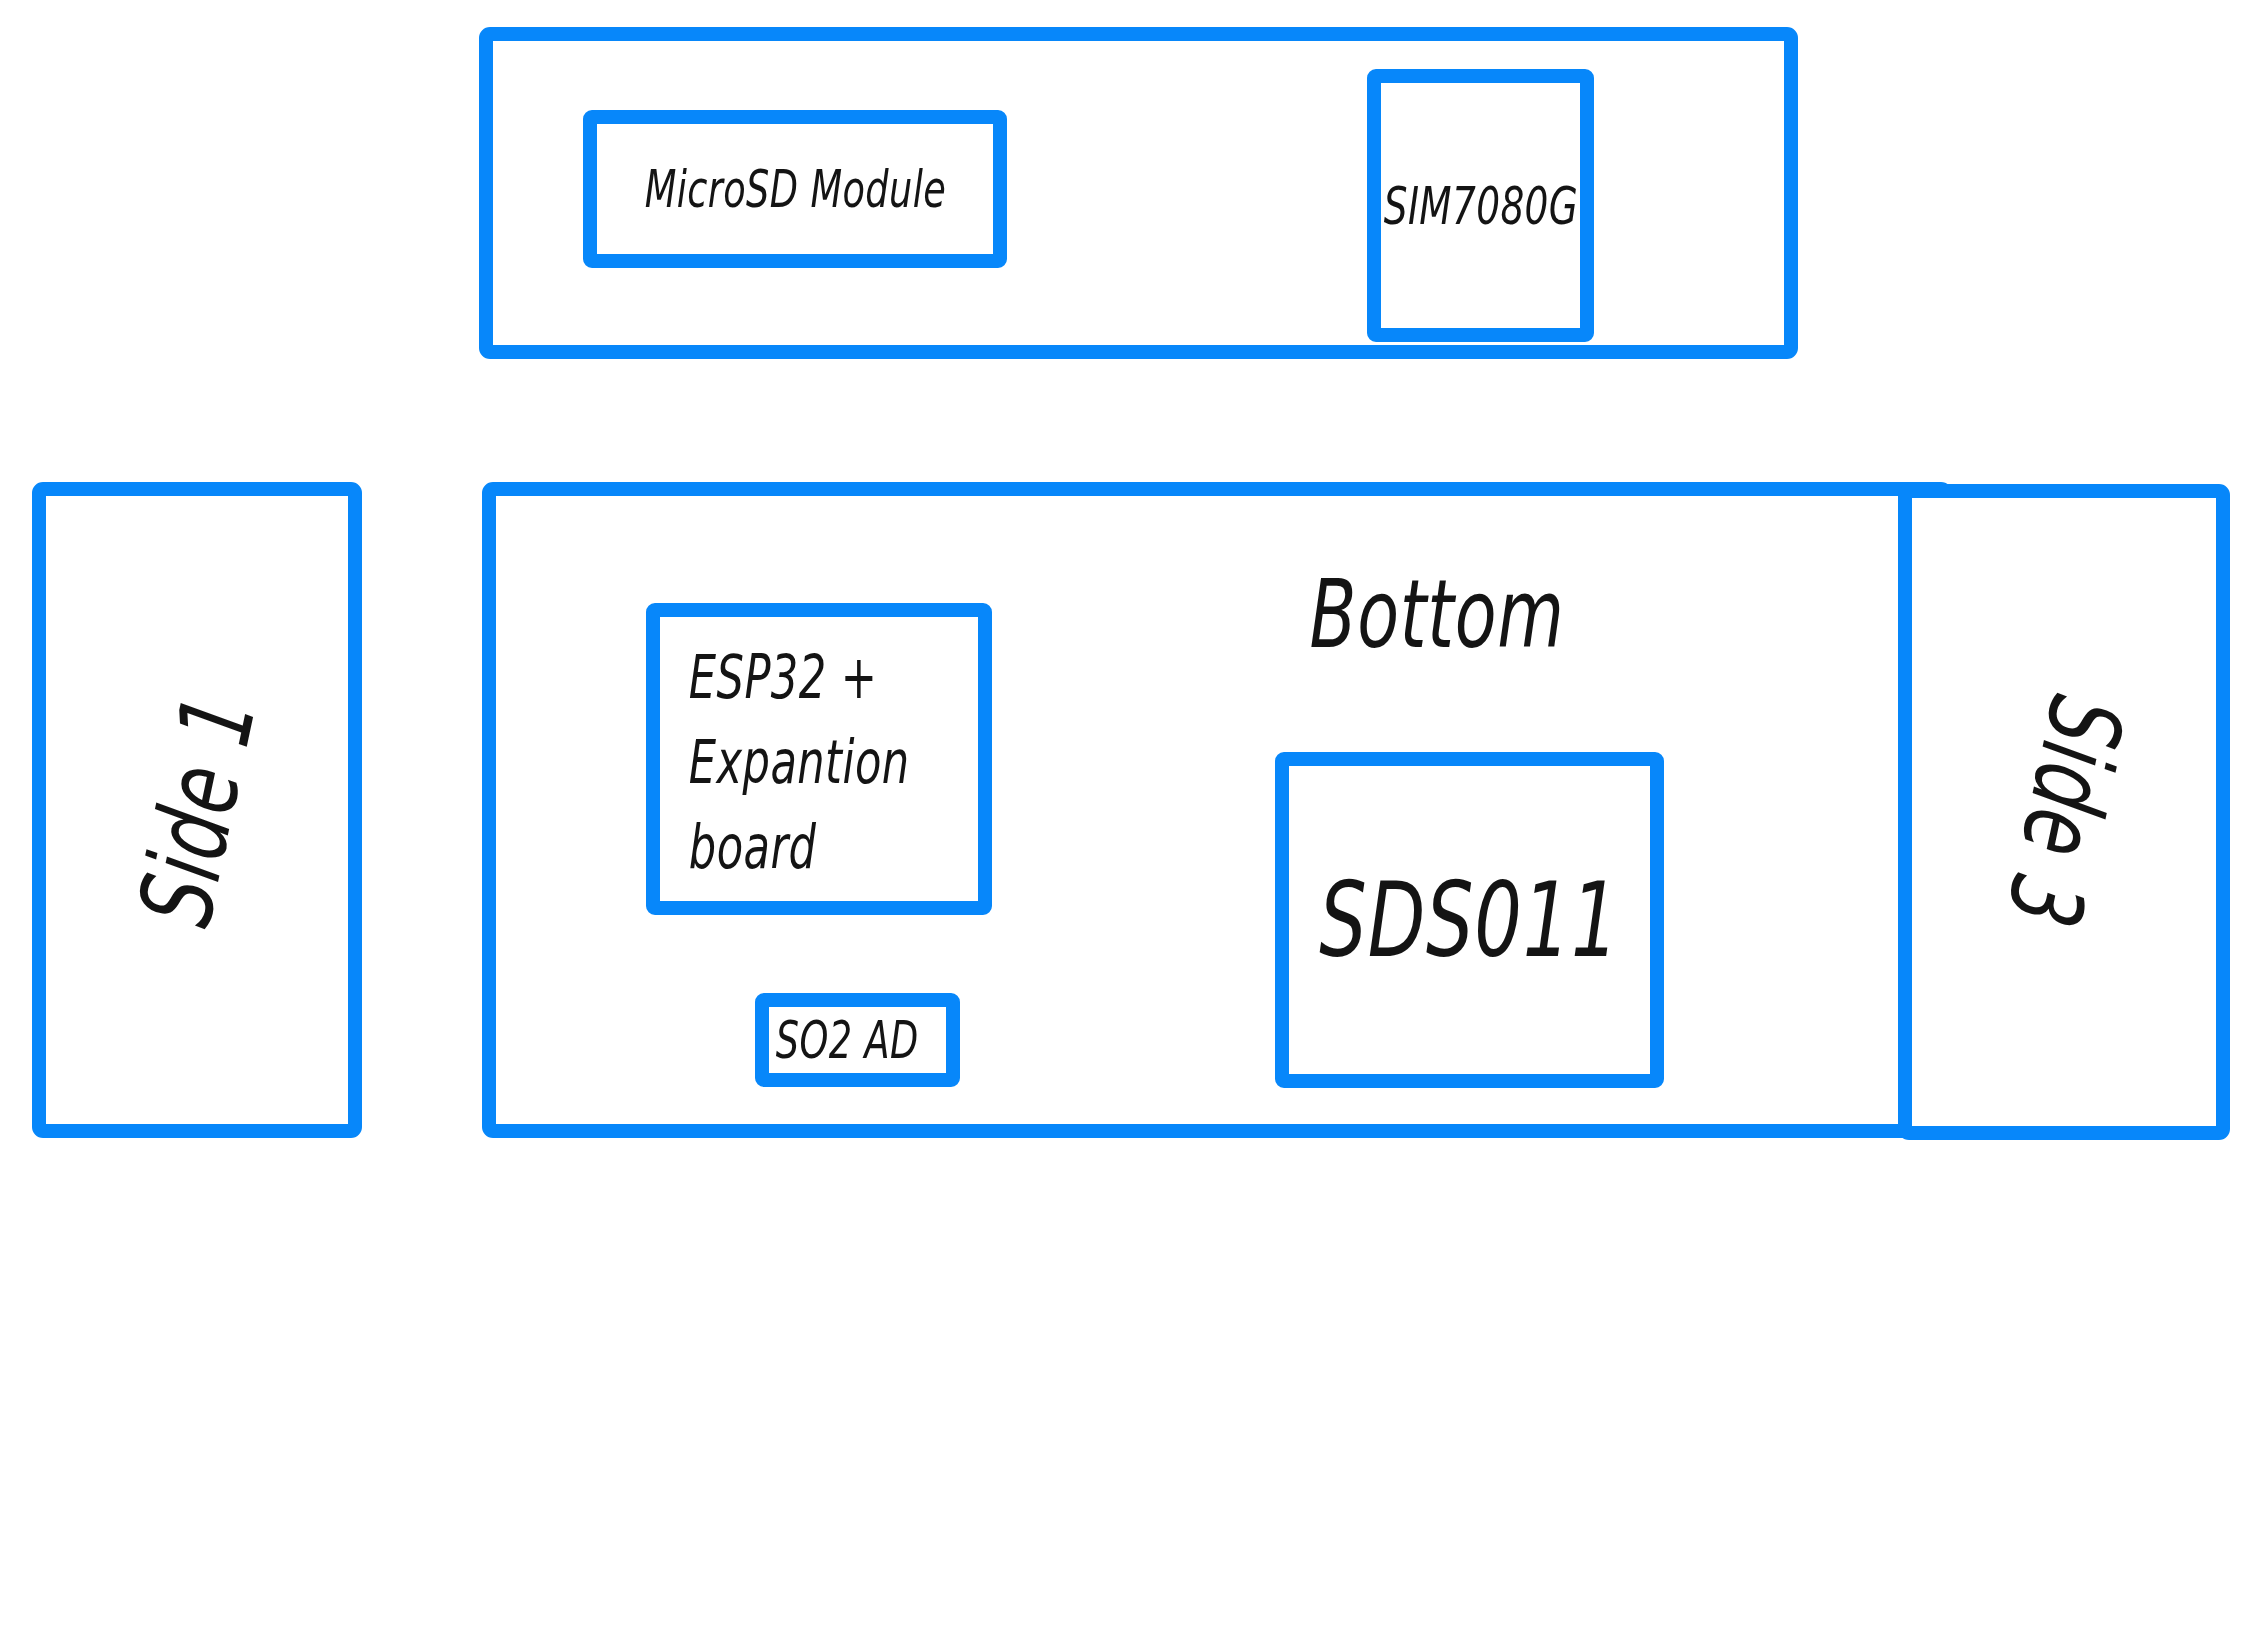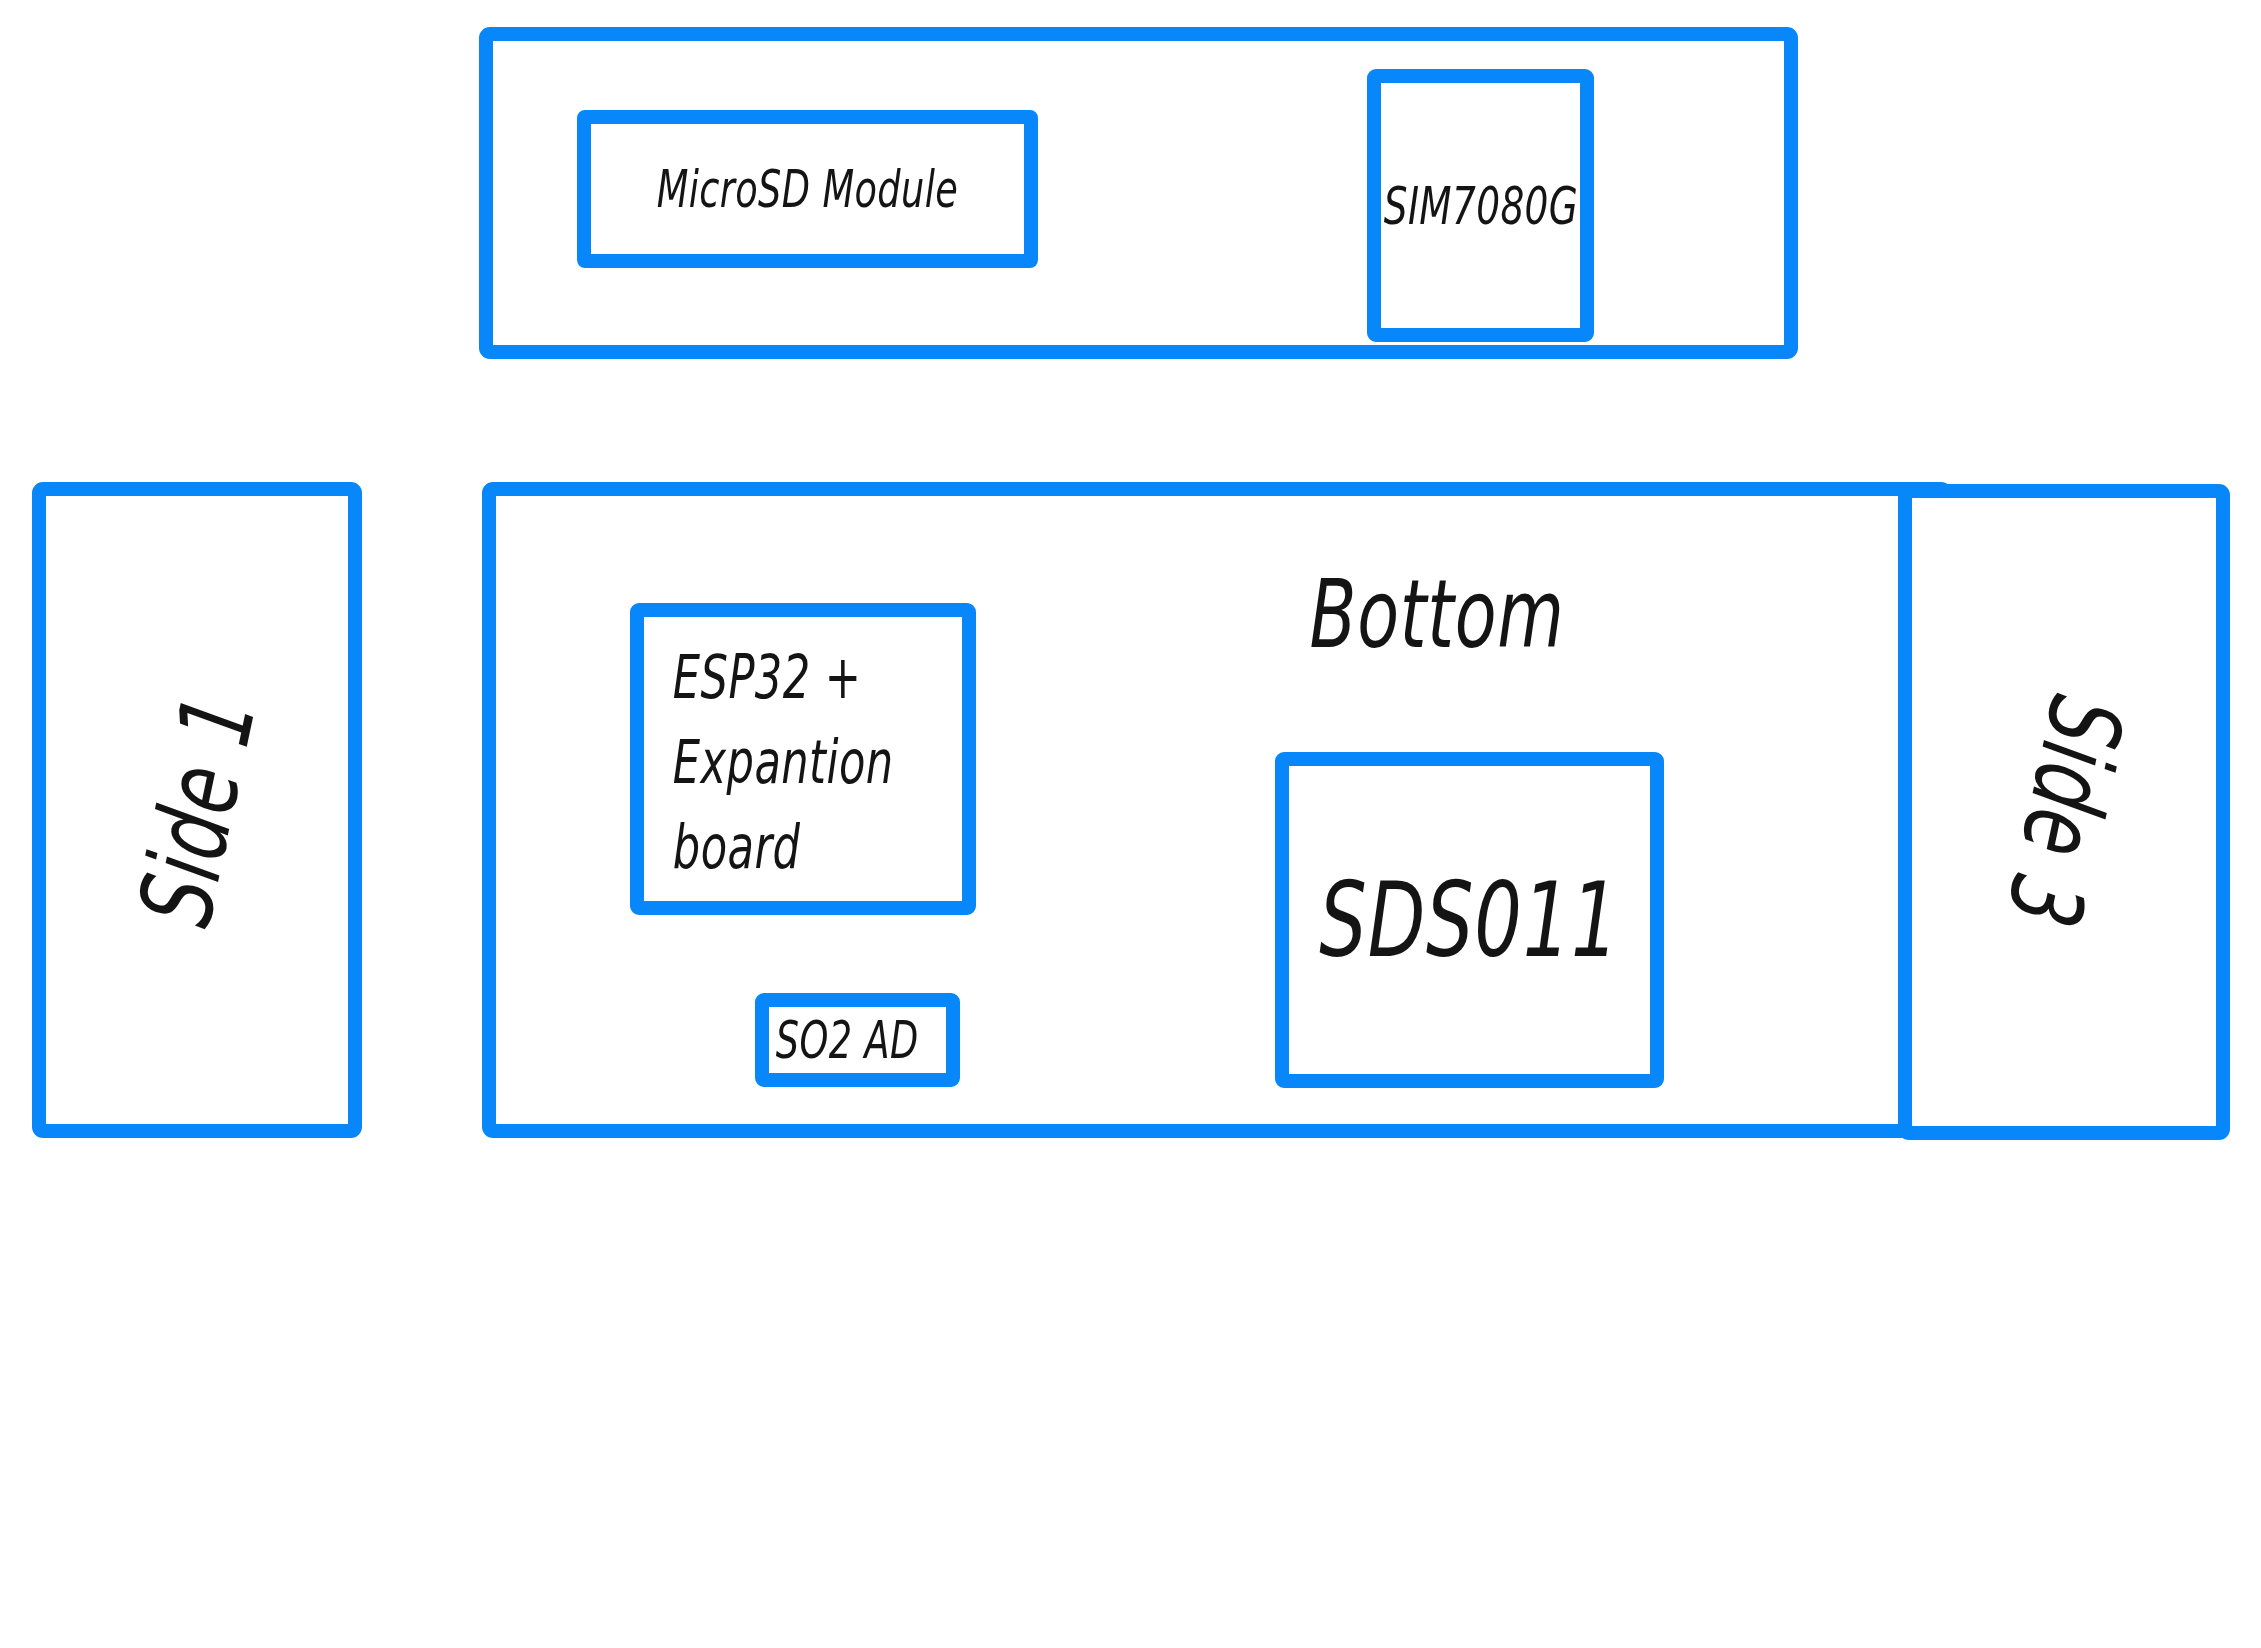--- a/index.html
+++ b/index.html
@@ -48,34 +48,34 @@
   }
   .fill-center{
     position:absolute;
     inset:0;
     display:flex;
     align-items:center;
     justify-content:center;
   }
   
   #panel-side2{left:479px;top:27px;width:1319px;height:332px;}
-  #comp-microsd{left:84px;top:69px;width:461px;height:158px;border-radius:8px;}
+  #comp-microsd{left:90px;top:69px;width:424px;height:158px;}
   #comp-microsd .cad{font-size:51px;}
   #label-side2{left:543px;top:63px;width:389px;height:163px;}
   #label-side2 .cad{font-size:101px;}
   #comp-sim7080g{left:874px;top:28px;width:227px;height:273px;}
   #comp-sim7080g .cad{font-size:52px;}
   
   #panel-side1{left:32px;top:482px;width:330px;height:656px;}
   #label-side1 .cad{font-size:101px;transform:rotate(-78deg) scaleX(0.72);}
   
   #panel-bottom{left:482px;top:482px;width:1470px;height:656px;}
   #label-bottom{left:751px;top:43px;width:380px;height:149px;}
   #label-bottom .cad{font-size:95px;}
-  #comp-esp32{left:134px;top:107px;width:346px;height:312px;align-items:flex-start;justify-content:flex-start;}
+  #comp-esp32{left:150px;top:107px;width:346px;height:312px;align-items:flex-start;justify-content:flex-start;}
   #comp-esp32 .cad{
     font-size:60px;
     line-height:1.42;
     white-space:normal;
     padding:18px 0 0 40px;
     transform:scaleX(0.72);
     transform-origin:0 0;
   }
   #comp-so2ad{left:259px;top:497px;width:205px;height:94px;justify-content:flex-end;}
   #comp-so2ad .cad{font-size:51px;}

